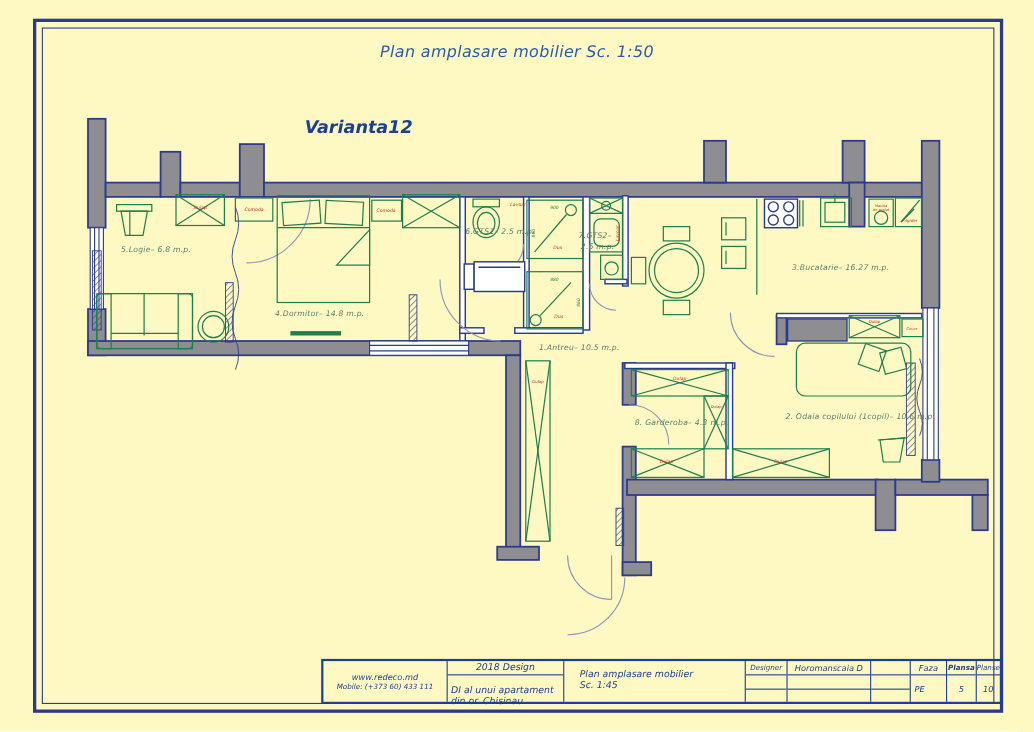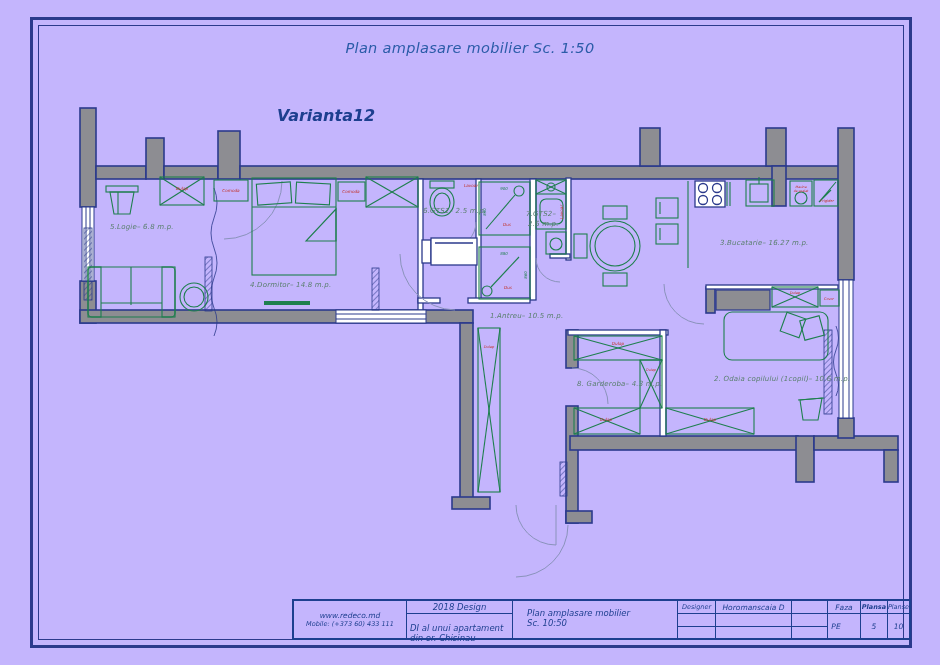--- a/index.html
+++ b/index.html
@@ -1,16 +1,16 @@
 <!DOCTYPE html>
 <html><head>
 <meta charset="utf-8">
 <style>
   html,body{margin:0;padding:0;background:#fff;}
-  #sheet{position:relative;width:940px;height:665px;background:#c4b5fd;overflow:hidden;
+  #sheet{position:relative;width:940px;height:665px;background:#fef9c3;overflow:hidden;
          font-family:"DejaVu Sans",sans-serif;}
   .frame{position:absolute;box-sizing:border-box;}
   #frame-outer{left:30px;top:17px;width:882px;height:631px;border:3px solid #2b3a8c;}
   #frame-inner{left:38px;top:25px;width:866px;height:615px;border:1.5px solid #2b3a8c;}
   #sheet-title{position:absolute;left:0;right:0;top:40px;text-align:center;
     font-style:italic;font-size:14.5px;color:#2b5ca8;letter-spacing:.3px;}
   #variant-label{position:absolute;left:236px;top:106px;font-style:italic;font-weight:bold;
     font-size:16px;color:#1d3f8f;margin-left:41px;}
   svg{position:absolute;left:0;top:0;}
   
@@ -279,21 +279,21 @@
     <div class="tbc" style="left:112px;width:106px;">
       <div class="tbr ctr big" style="top:0;height:13px;">2018 Design</div>
       <div style="position:absolute;top:22px;left:3px;">
         <div class="big">DI al unui apartament</div>
         <div class="big">din or. Chisinau</div>
       </div>
     </div>
     <div class="tbc" style="left:218px;width:165px;">
       <div style="position:absolute;top:7px;left:14px;">
         <div class="big">Plan amplasare mobilier</div>
-        <div class="big">Sc. 10:50</div>
+        <div class="big">Sc. 1:45</div>
       </div>
     </div>
     <div class="tbc" style="left:383px;width:38px;">
       <div class="tbr ctr small" style="top:0;height:13px;">Designer</div>
       <div class="tbr" style="top:13px;height:13px;"></div>
     </div>
     <div class="tbc" style="left:421px;width:76px;">
       <div class="tbr ctr mid" style="top:0;height:13px;">Horomanscaia D</div>
       <div class="tbr" style="top:13px;height:13px;"></div>
     </div>

